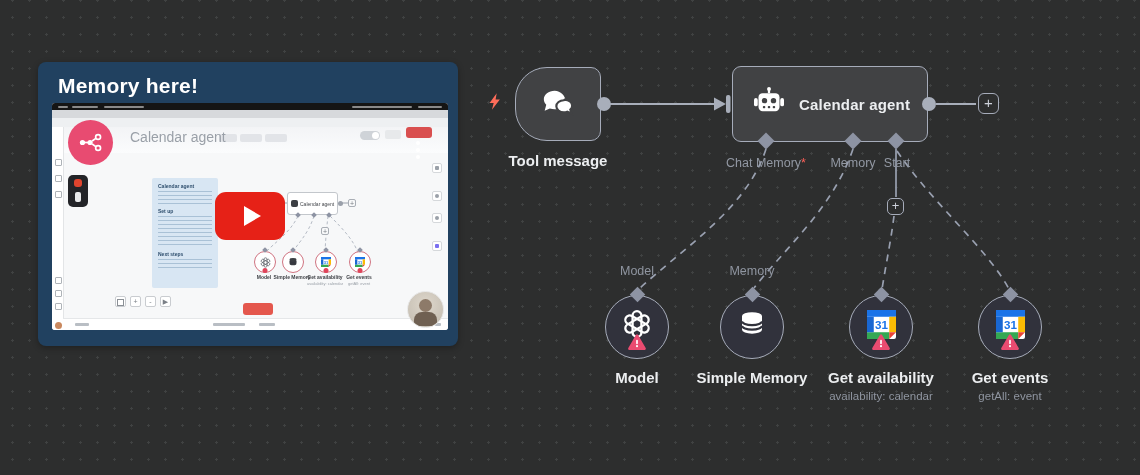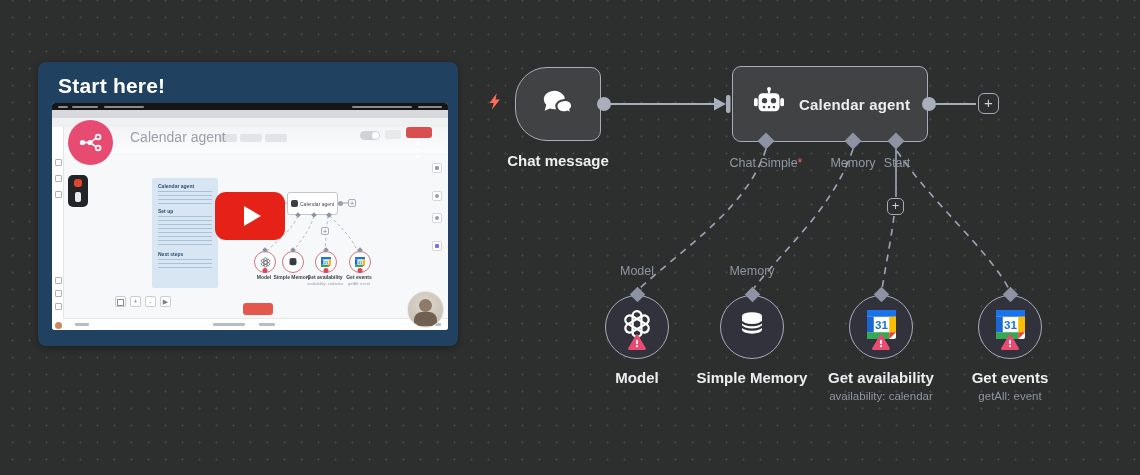--- a/index.html
+++ b/index.html
@@ -198,21 +198,21 @@
     <path d="M853,149 C833,208 786,247 754,288" stroke="#99a0b0" stroke-width="1.7" fill="none" stroke-dasharray="7 6"></path>
 
     <path d="M896,149 V197" stroke="#99a0b0" stroke-width="1.7" fill="none"></path>
 
     <path d="M894,216 C891,240 886,264 882,289" stroke="#99a0b0" stroke-width="1.7" fill="none" stroke-dasharray="7 6"></path>
 
     <path d="M897,151 C932,203 986,247 1009,289" stroke="#99a0b0" stroke-width="1.7" fill="none" stroke-dasharray="7 6"></path>
   </svg>
 
   <div class="sticky abs">
-    <div class="sticky-title abs">Start here!</div>
+    <div class="sticky-title abs">Memory here!</div>
 
     <div class="video abs">
 
       <div class="v-menubar abs">
         <div class="seg" style="left:6px;width:10px;"></div>
           <div class="seg" style="left:20px;width:26px;"></div>
         <div class="seg" style="left:52px;width:40px;"></div>
           <div class="seg" style="left:300px;width:60px;"></div>
         <div class="seg" style="left:366px;width:24px;"></div>
       </div>
@@ -363,38 +363,38 @@
   </div>
 
   <div id="chat-node" class="wf-node abs node-layer">
     <span>
       <svg width="40" height="40" style="color:#ffffff;display:block;">
           <use href="#sym-chat"></use>
         </svg>
     </span>
   </div>
   <div class="out-dot" style="left:597px;top:97px;"></div>
-  <div class="node-label" style="left:558px;top:152px;">Chat message</div>
+  <div class="node-label" style="left:558px;top:152px;">Tool message</div>
 
   <div id="agent-node" class="wf-node abs node-layer">
     <span>
       <svg width="36" height="36" style="color:#ffffff;display:block;">
           <use href="#sym-robot"></use>
         </svg>
     </span>
     <span class="agent-title">Calendar agent</span>
   </div>
   <div class="out-dot" style="left:922px;top:97px;"></div>
   <div class="plus-btn plus-big">+</div>
 
   <div class="diamond" style="left:760px;top:135px;"></div>
   <div class="diamond" style="left:847px;top:135px;"></div>
   <div class="diamond" style="left:890px;top:135px;"></div>
   <div class="port-label" style="left:766px;top:156px;">
-    <span>Chat Simple</span><span class="req-star">*</span>
+    <span>Chat Memory</span><span class="req-star">*</span>
   </div>
   <div class="port-label" style="left:853px;top:156px;">
     <span>Memory</span><span class="req-star"></span>
   </div>
   <div class="port-label" style="left:897px;top:156px;">
     <span>Start</span><span class="req-star"></span>
   </div>
 
   <div class="plus-btn plus-small">+</div>
 

